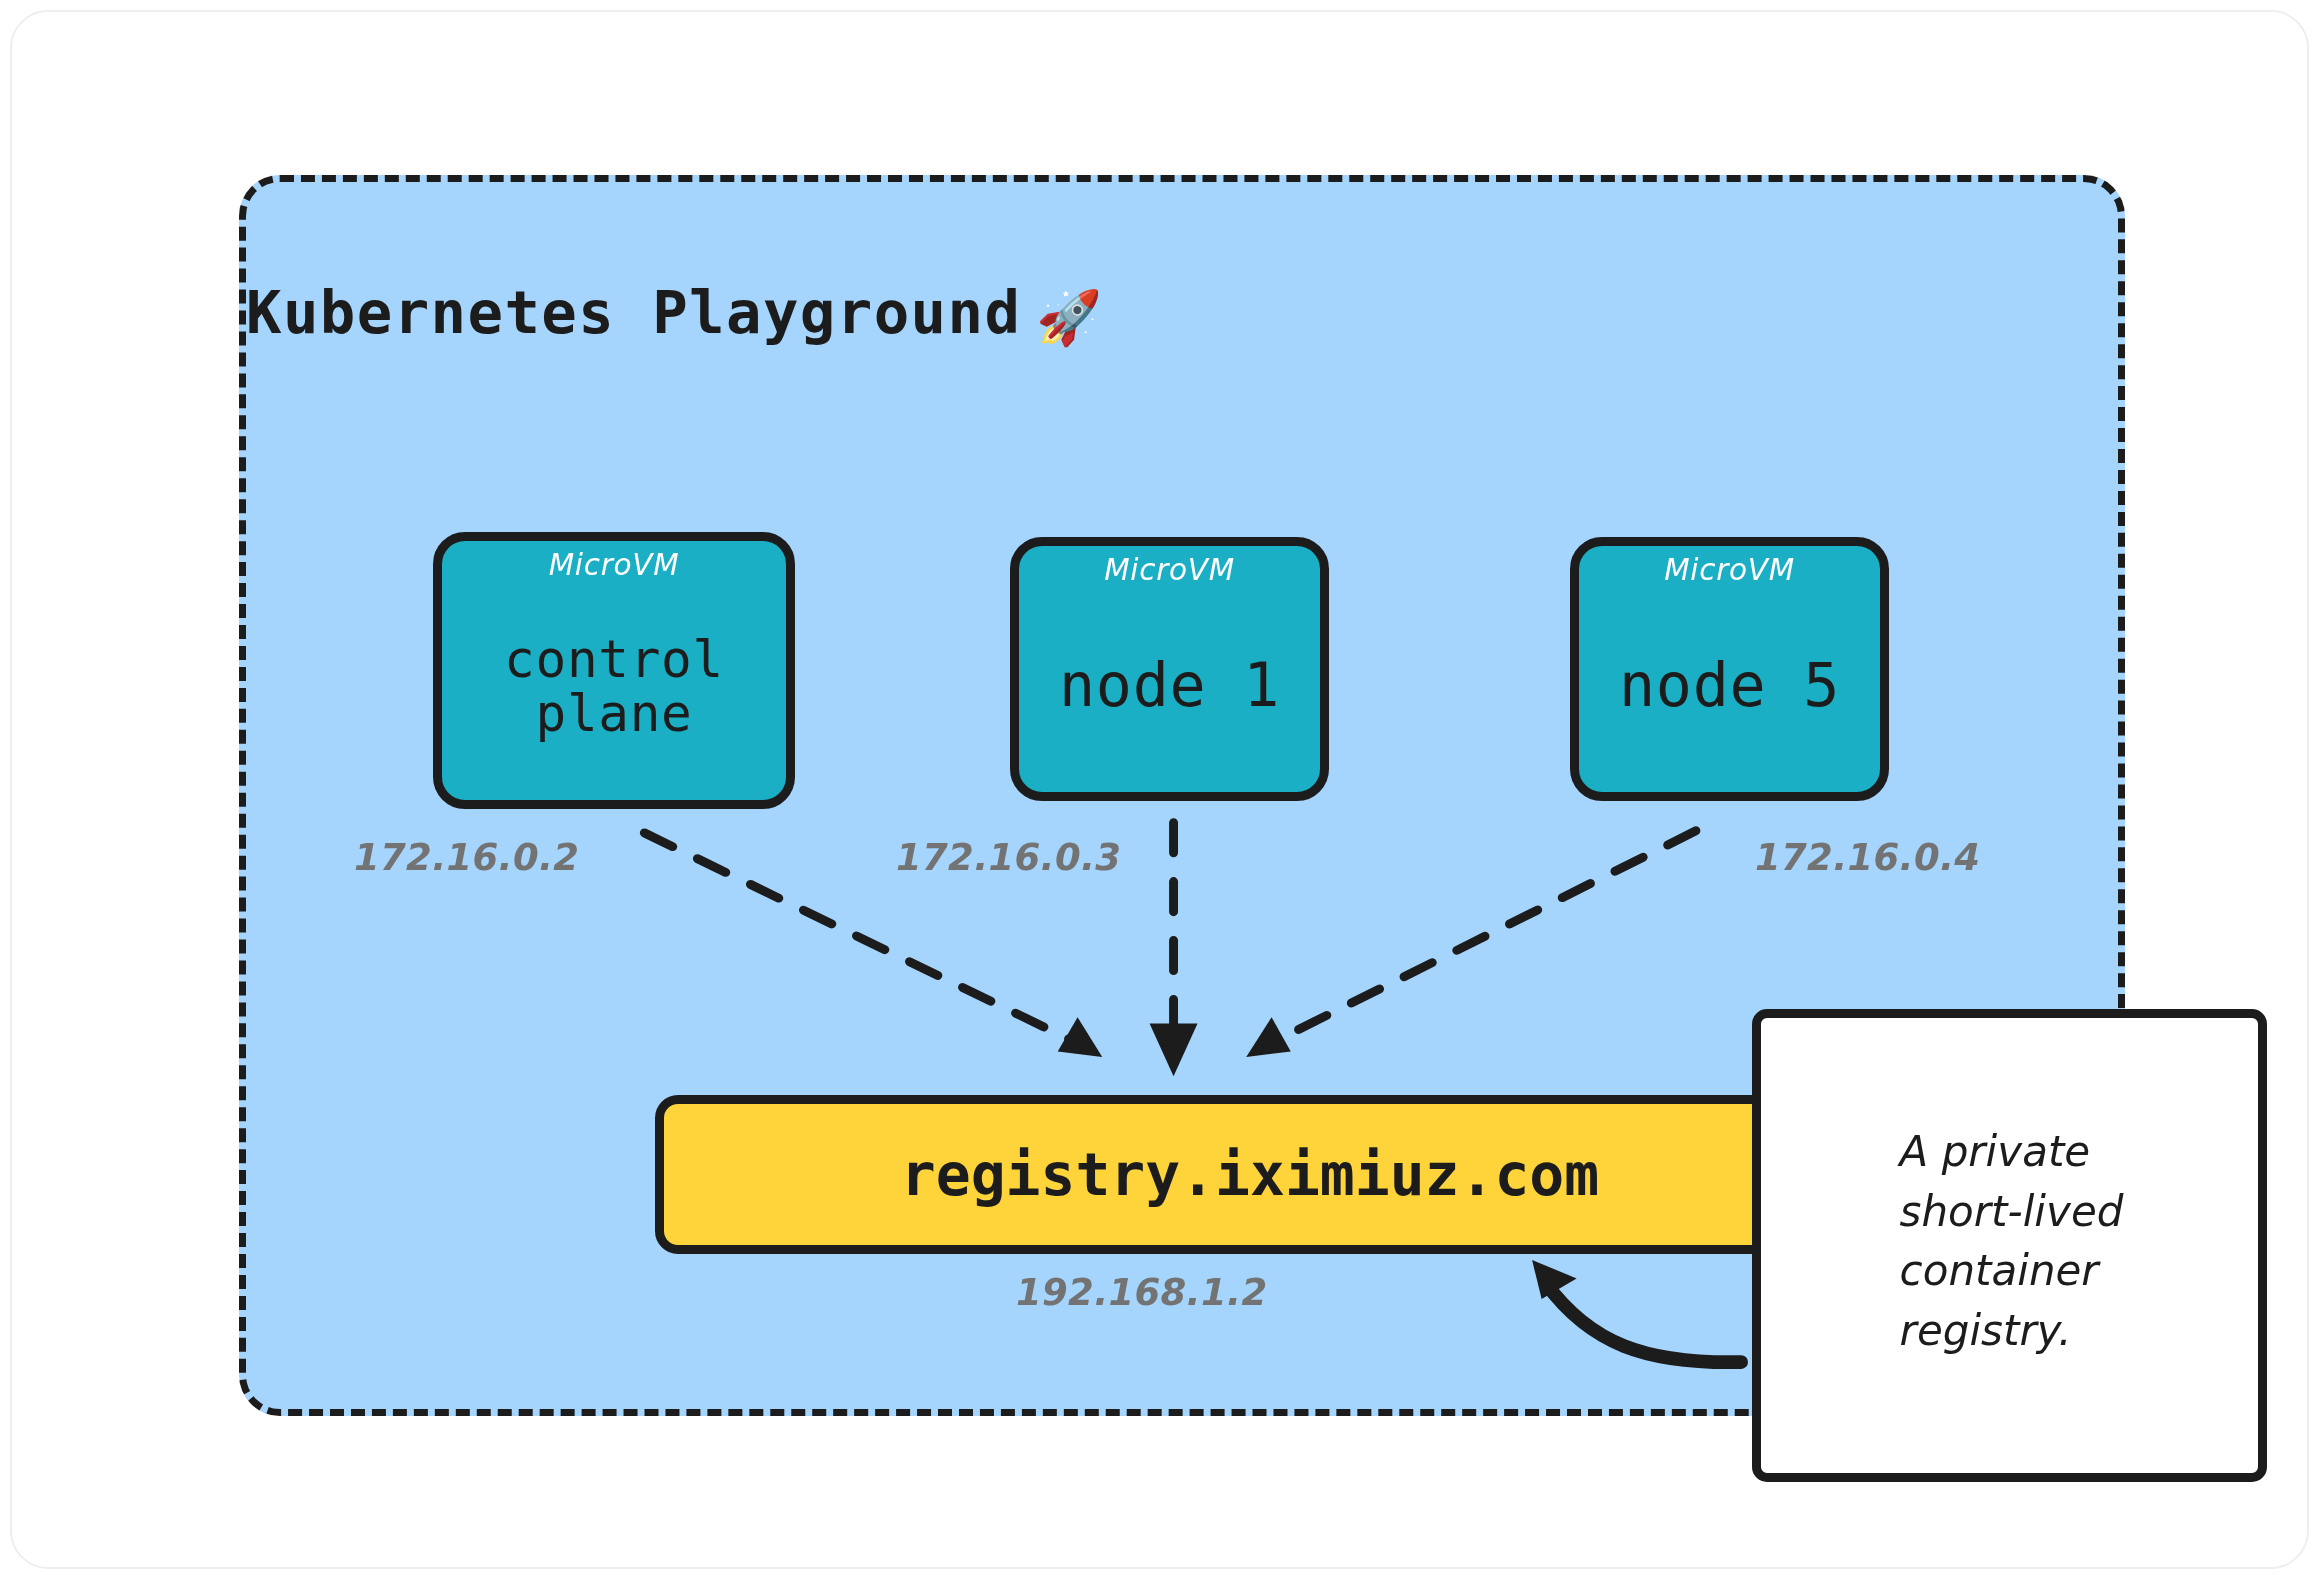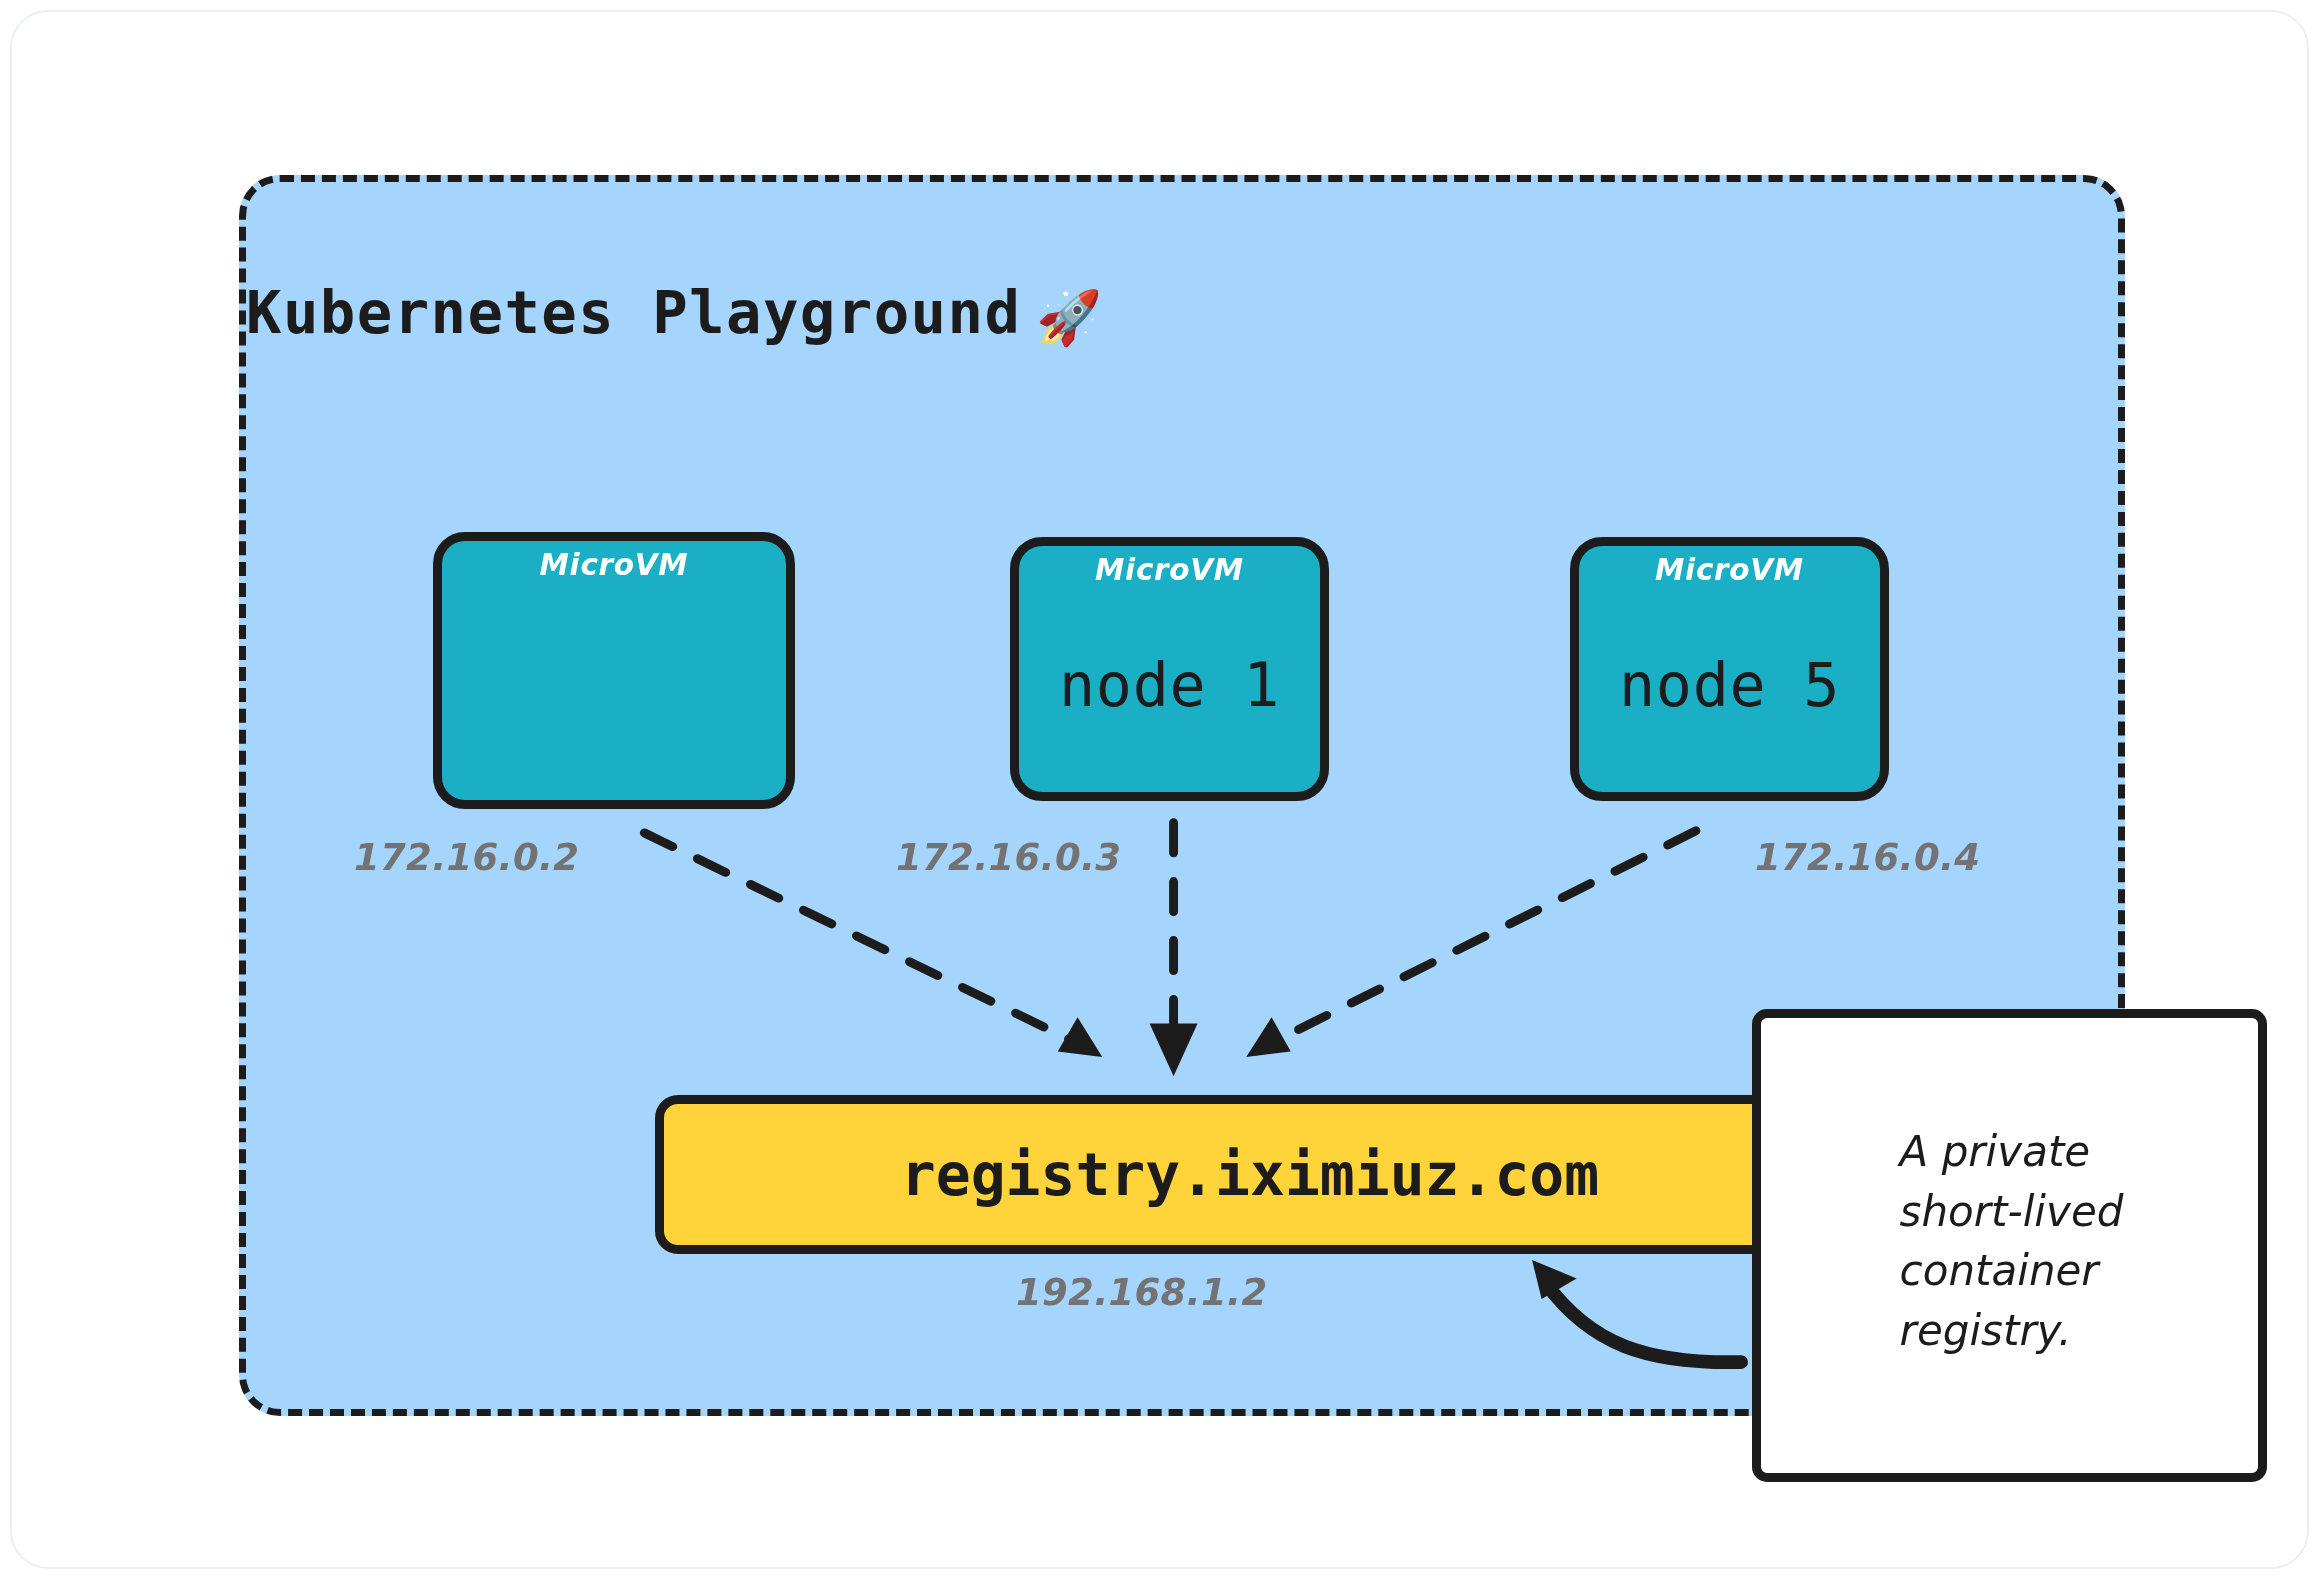--- a/index.html
+++ b/index.html
@@ -73,21 +73,21 @@
     border-radius: 32px;
     box-sizing: border-box;
     display: flex;
     flex-direction: column;
     align-items: center;
   }
   .vm-kind {
     margin-top: 9.6px;
     font-family: "DejaVu Sans", sans-serif;
     font-size: 29.5px;
-    font-weight: 700;
+    font-weight: 400;
     font-style: italic;
     color: #ffffff;
     letter-spacing: 0.7px;
     line-height: 1;
   }
   .vm-name {
     flex: 1;
     display: flex;
     align-items: center;
     justify-content: center;
@@ -193,20 +193,22 @@
   <div class="page-card"></div>
 
   <div class="playground">
     <div class="playground-title">
       <span>Kubernetes Playground</span><span class="rocket">🚀</span>
     </div>
   </div>
 
   <div class="vm" id="vm-control">
     <div class="vm-kind">MicroVM</div>
+    <div class="vm-name">control
+plane</div>
   </div>
 
   <div class="vm" id="vm-node1">
     <div class="vm-kind">MicroVM</div>
     <div class="vm-name">node 1</div>
   </div>
 
   <div class="vm" id="vm-node2">
     <div class="vm-kind">MicroVM</div>
     <div class="vm-name">node 5</div>

